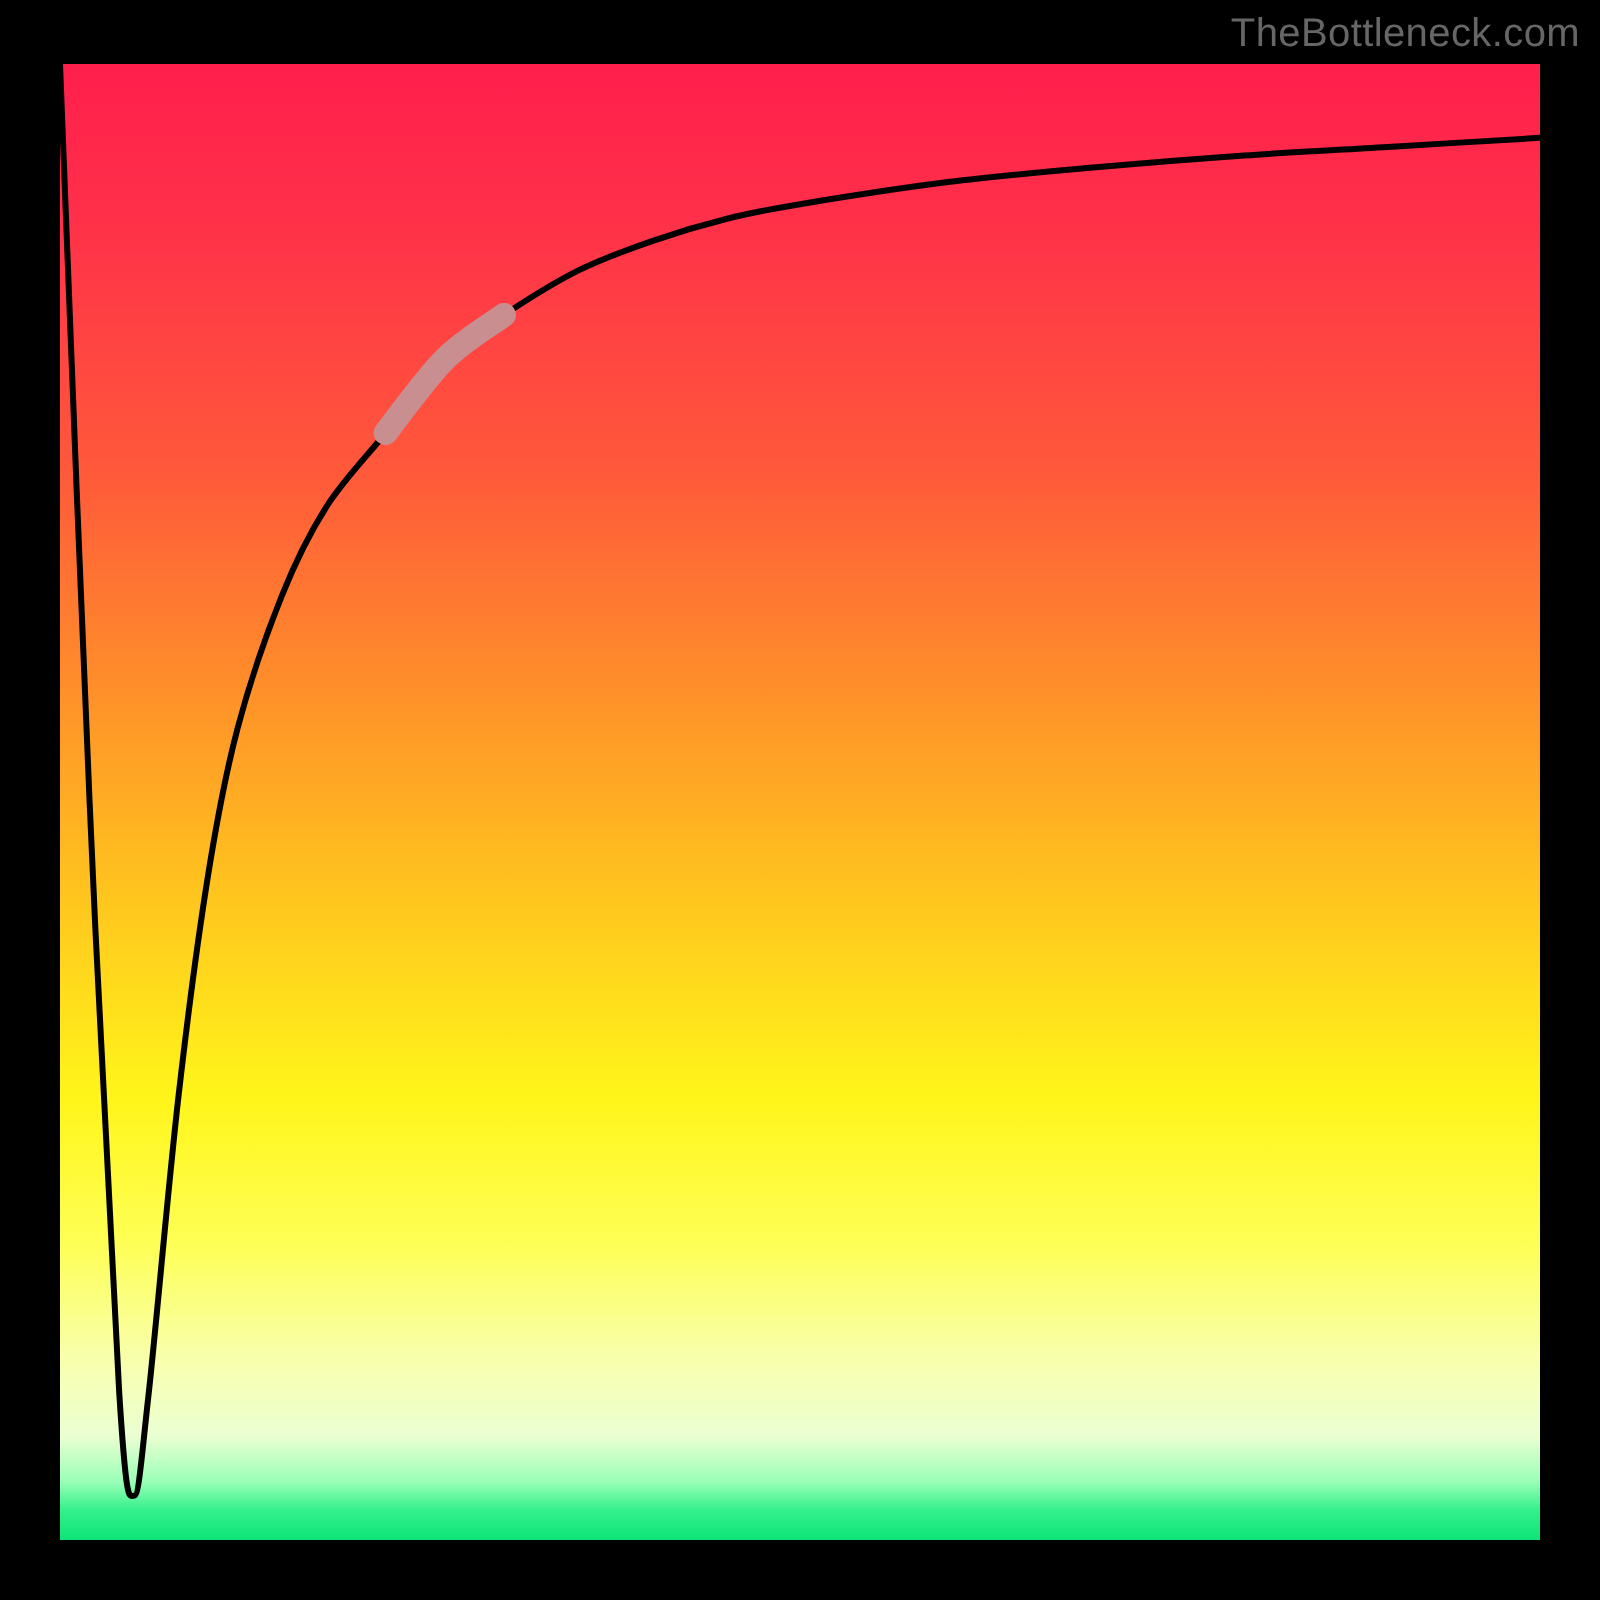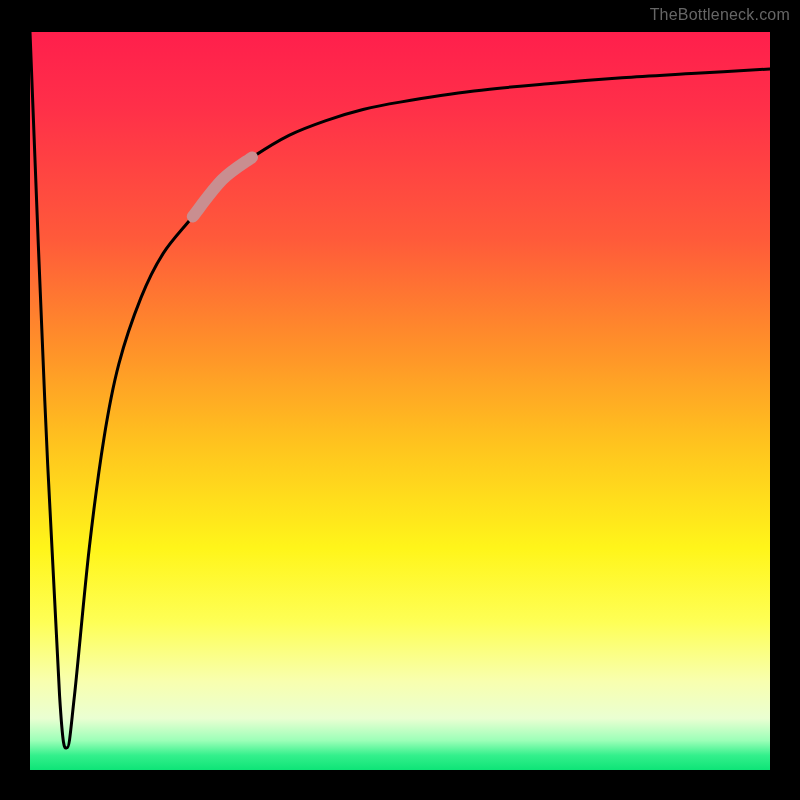--- a/index.html
+++ b/index.html
@@ -14,21 +14,21 @@
   .frame {
     position: relative;
     width: 800px;
     height: 800px;
   }
   .watermark {
     position: absolute;
     top: 6px;
     right: 10px;
     color: #666;
-    font-size: 16px;
+    font-size: 20px;
     font-weight: 500;
     letter-spacing: 0.2px;
     user-select: none;
   }
   .plot-box {
     position: absolute;
     left: 30px;
     top: 32px;
     width: 740px;
     height: 738px;

